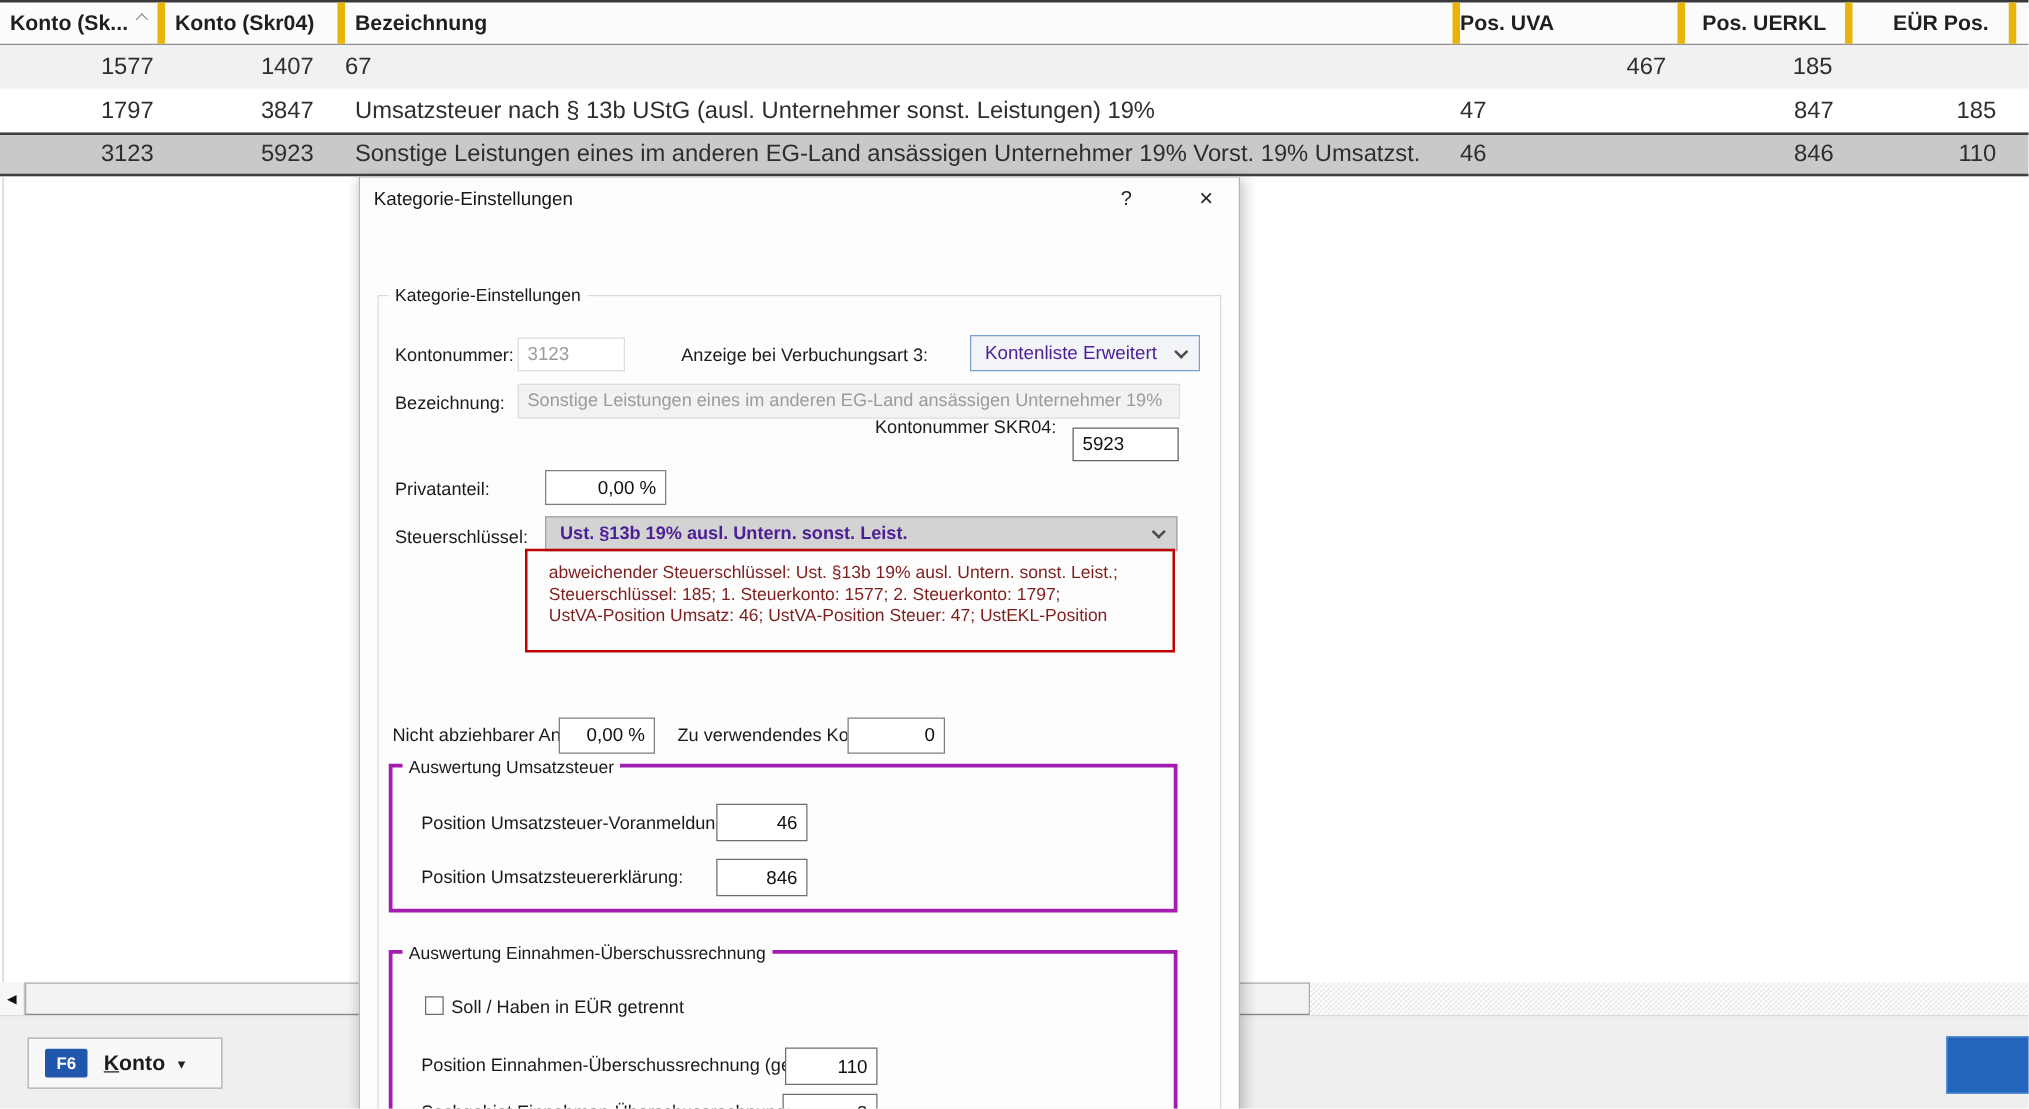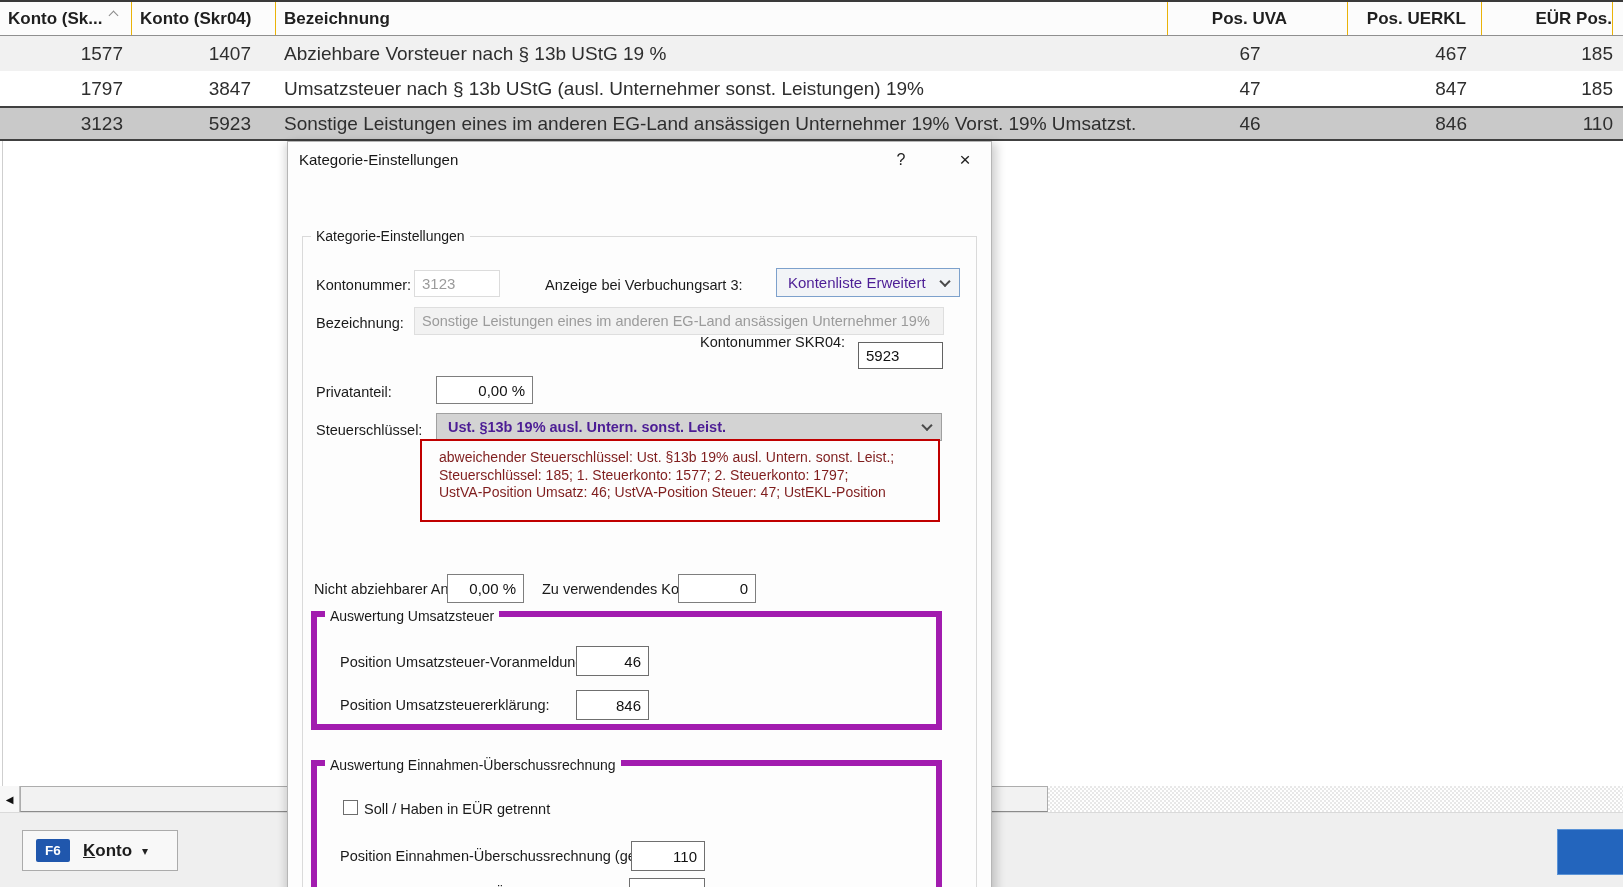--- a/index.html
+++ b/index.html
@@ -3,34 +3,34 @@
 <meta charset="utf-8">
 <style>
   * { margin:0; padding:0; box-sizing:border-box; }
   body { font-family:"Liberation Sans", sans-serif; background:#fff; }
   .screen { position:relative; width:1623px; height:887px; overflow:hidden; background:#fff; }
 
   
   .ktable { position:absolute; left:0; top:0; width:1623px; }
   .trow { display:grid; grid-template-columns:132px 144px 892px 180px 134px 131px 10px; }
   .thead { height:36px; border-top:2px solid #3a3a3a; border-bottom:1px solid #8f8f8f; background:#fcfcfc; }
-  .thead > div { display:flex; align-items:center; font-size:17px; font-weight:600; color:#1f1f1f; border-right:1px solid #eab308; }
+  .thead > div { display:flex; align-items:center; font-size:17px; font-weight:600; color:#1f1f1f; border-right:6px solid #eab308; }
   .thead > div:last-child { border-right:none; }
   .tbody-row { height:35px; font-size:19px; color:#2e2e2e; }
   .tbody-row > div { display:flex; align-items:center; white-space:nowrap; overflow:hidden; }
   .r0 { background:#f1f1f1; }
   .r1 { background:#ffffff; }
   .rsel { background:#c9c9c9; border-top:2px solid #404040; border-bottom:2px solid #404040; }
   .cl  { padding-left:8px; }
   .cnum1 { justify-content:flex-end; padding-right:9px; }
   .cnum2 { justify-content:flex-end; padding-right:25px; }
   .cbez  { padding-left:8px; }
-  .cuva  { justify-content:center; padding-right:16px; }
+  .cuva  { justify-content:flex-start; padding-right:16px; }
   .cuerkl{ justify-content:flex-end; padding-right:15px; }
-  .ceur  { justify-content:flex-end; }
+  .ceur  { justify-content:flex-end; padding-right:16px; }
   .sort-chevron { display:inline-block; width:7px; height:7px; border-left:1px solid #8a8a8a; border-top:1px solid #8a8a8a; transform:rotate(45deg); margin-left:8px; margin-bottom:6px; }
 
   .left-edge { position:absolute; left:2px; top:141px; width:1px; height:645px; background:#cfcfcf; }
 
   
   .hscroll { position:absolute; left:0; top:786px; width:1623px; height:26px;
     background-color:#fff;
     background-image:linear-gradient(45deg,#e8e8e8 25%,transparent 25%,transparent 75%,#e8e8e8 75%),
                      linear-gradient(45deg,#e8e8e8 25%,transparent 25%,transparent 75%,#e8e8e8 75%);
     background-size:4px 4px; background-position:0 0,2px 2px; }
@@ -58,21 +58,21 @@
   .fld { position:absolute; font-size:15px; font-family:"Liberation Sans",sans-serif; color:#111; background:#fff; border:1px solid #7e7e7e; padding:0 7px; }
   .fld.right { text-align:right; }
   .fld.dis  { color:#9b9b9b; border-color:#dcdcdc; }
   .fld.dis2 { color:#9b9b9b; border-color:#dedede; background:#f2f2f2; white-space:nowrap; overflow:hidden; }
   .combo { position:absolute; font-size:15px; color:#4c1d95; padding-left:11px; display:flex; align-items:center; cursor:pointer;text-align:right; }
   .combo .chev { position:absolute; right:10px; top:50%; width:8px; height:8px; border-left:2px solid #4a4a4a; border-bottom:2px solid #4a4a4a; transform:translateY(-70%) rotate(-45deg); }
   .combo.light { background:#f2f4f7; border:1px solid #7da1cc; }
   .combo.gray  { background:#d3d3d3; border:1px solid #a0a0a0; font-size:14.5px;font-weight:bold; }
   .redbox { position:absolute; left:117px; top:202px; width:520px; height:83px; border:2px solid #c00000; padding:8px 0 0 17px; }
   .redbox div { font-size:14px; line-height:17.5px; color:#7f1d1d; white-space:nowrap; }
-  .igroup { position:absolute; border:6px solid #a21caf; }
+  .igroup { position:absolute; border:3px solid #a21caf; }
   .cb { position:absolute; width:15px; height:15px; border:1px solid #6d6d6d; background:#fff; cursor:pointer; }
 </style>
 </head>
 <body>
 
 <div class="screen">
 
   <div class="ktable">
     <div class="trow thead">
       <div class="cl">
@@ -93,21 +93,20 @@
         </div>
       <div class="ceur">
           <span>EÜR Pos.</span>
         </div>
       <div></div>
     </div>
 
     <div class="trow tbody-row r0">
       <div class="cnum1">1577</div>
       <div class="cnum2">1407</div>
-      <div class="cbez">Abziehbare Vorsteuer nach § 13b UStG 19 %</div>
       <div class="cuva">67</div>
       <div class="cuerkl">467</div>
       <div class="ceur">185</div>
       <div></div>
     </div>
 
     <div class="trow tbody-row r1">
       <div class="cnum1">1797</div>
       <div class="cnum2">3847</div>
       <div class="cbez">Umsatzsteuer nach § 13b UStG (ausl. Unternehmer sonst. Leistungen) 19%</div>

